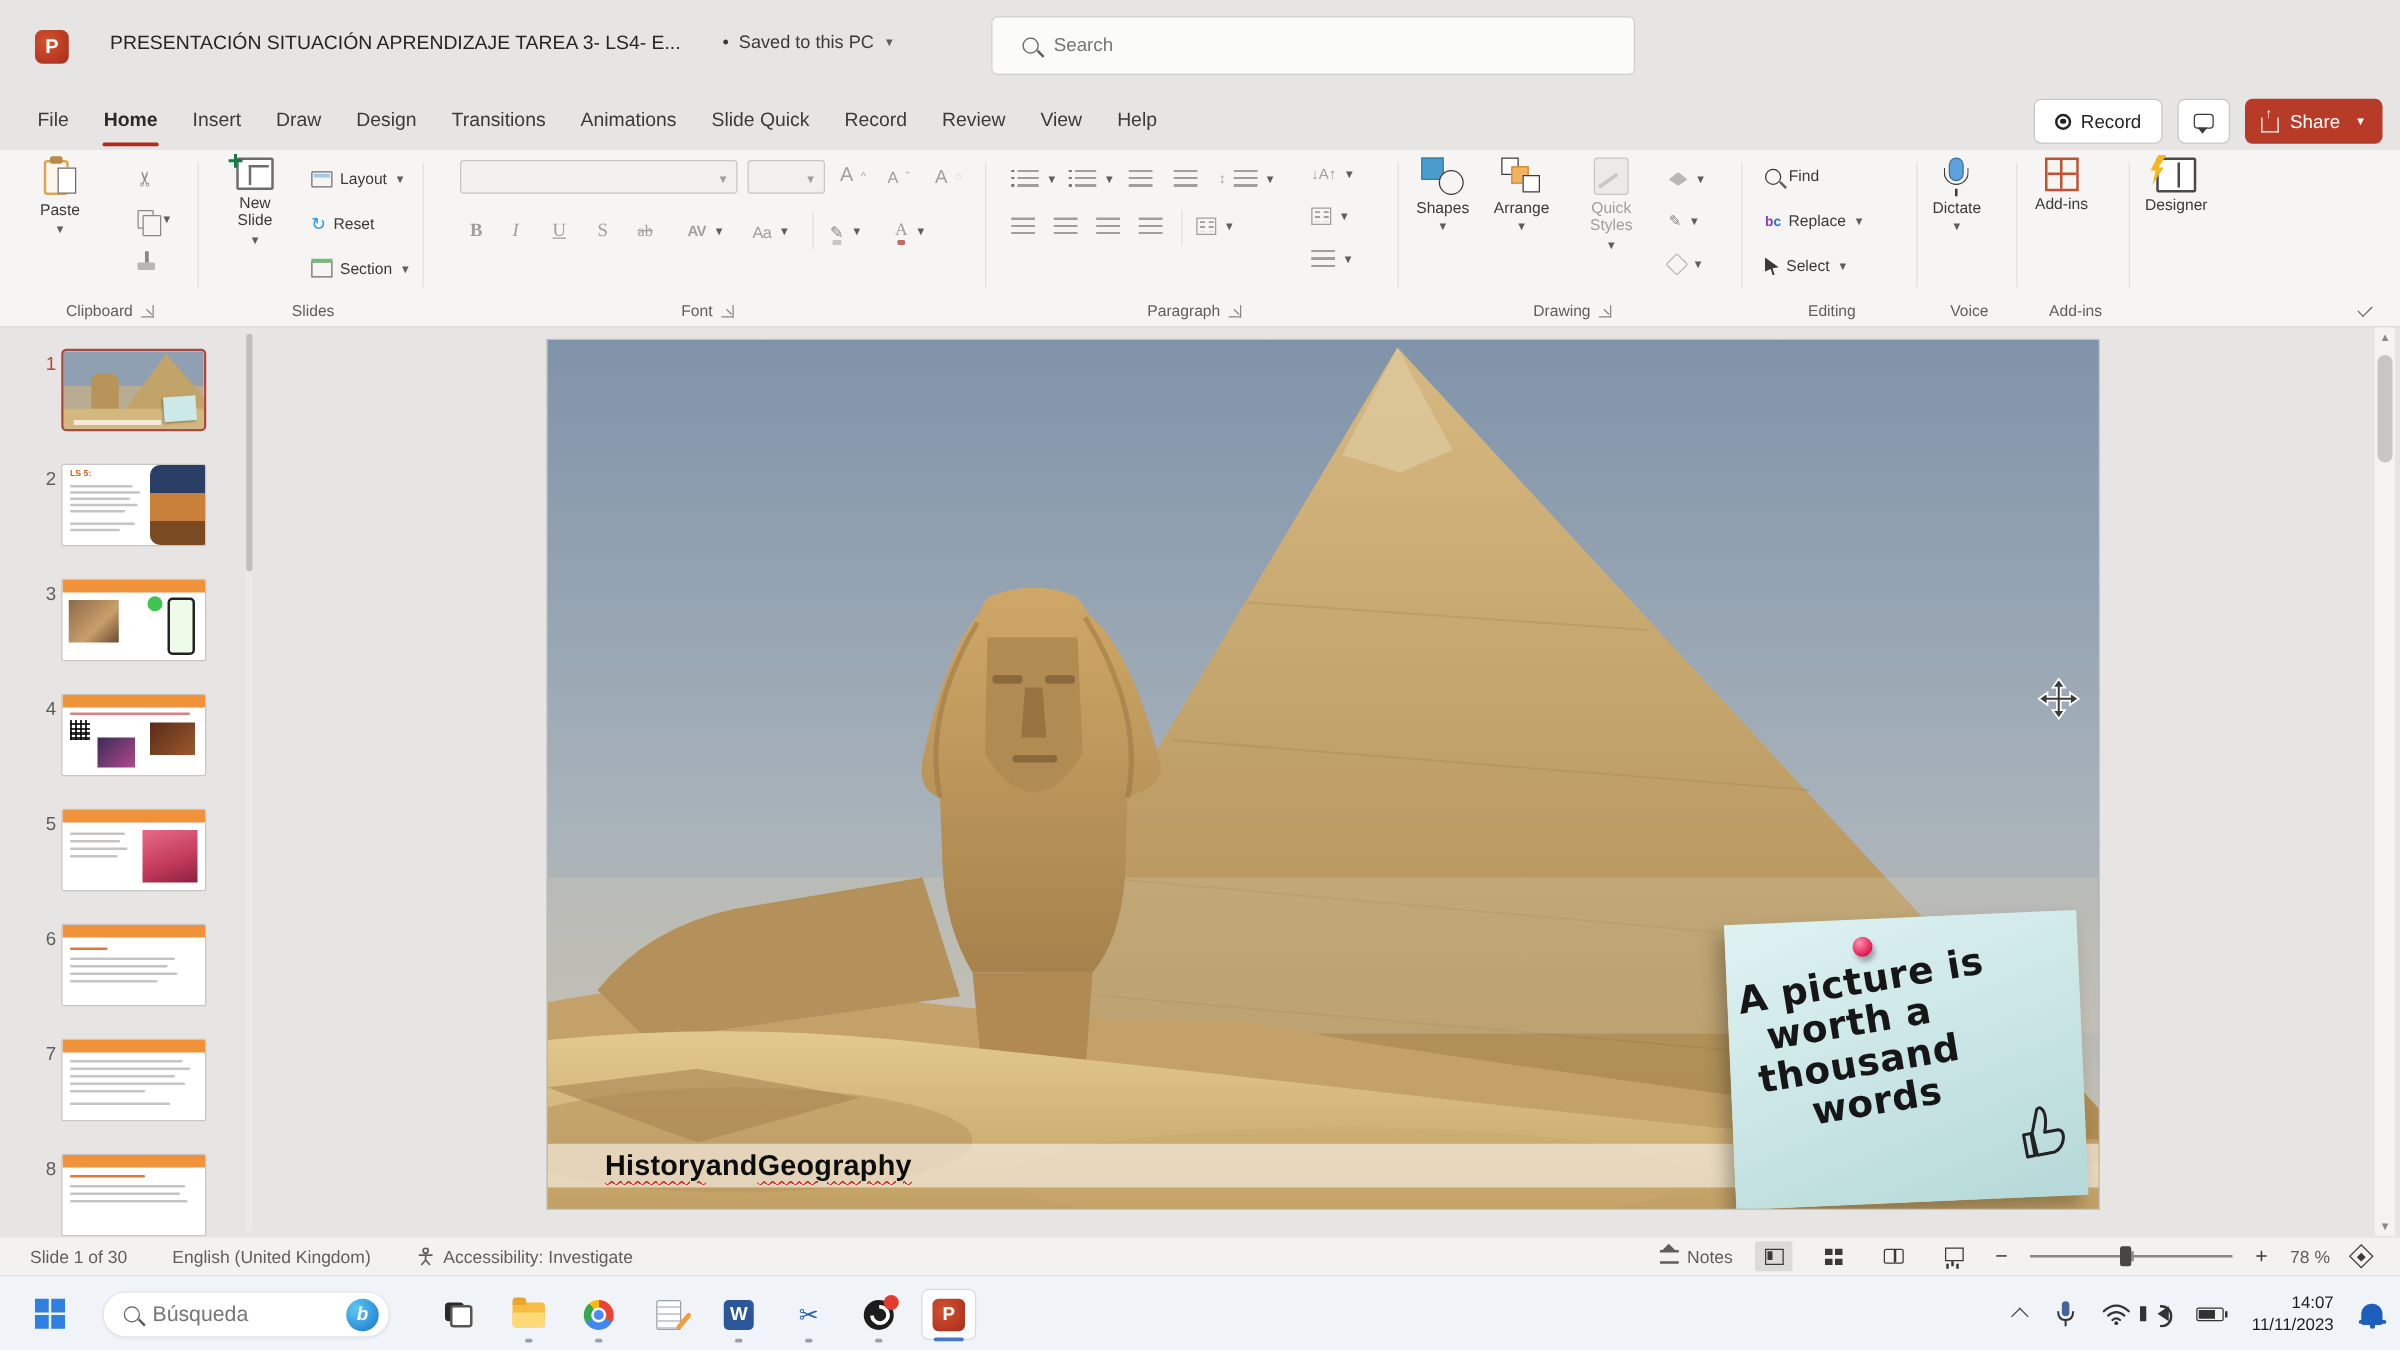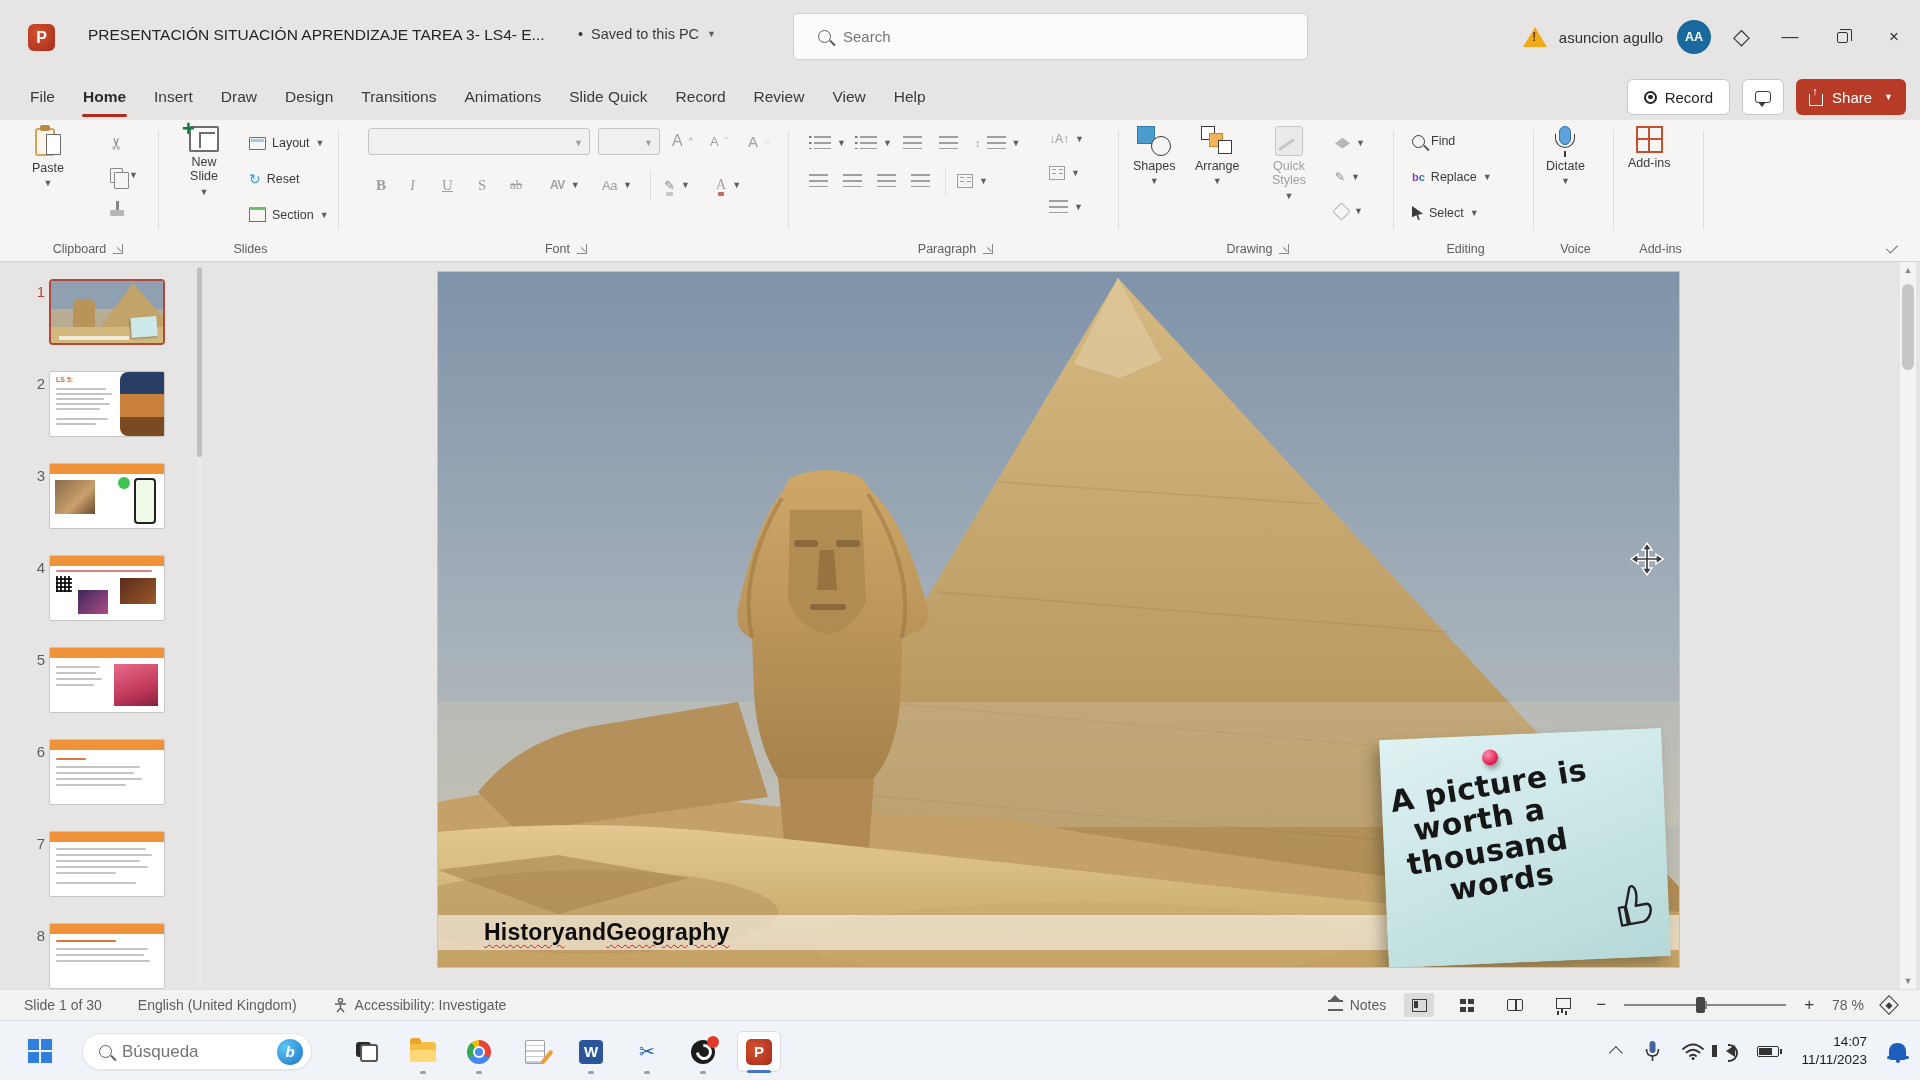--- a/index.html
+++ b/index.html
@@ -216,31 +216,20 @@
     <div class="doc-title">PRESENTACIÓN SITUACIÓN APRENDIZAJE TAREA 3- LS4- E...</div>
     <div class="saved-chip">
       <span>•</span>
       <span>Saved to this PC</span>
       <span class="chev">▼</span>
     </div>
     <div class="searchbox">
       <span class="mag"></span>
       <input type="text" placeholder="Search" style="">
     </div>
-    <div id="tb-right">
-      <span class="warn-tri"></span>
-      <span class="user-name">asuncion agullo</span>
-      <span class="avatar">AA</span>
-      <span class="gem">◇</span>
-      <div class="winbtn">—</div>
-      <div class="winbtn">
-          <span class="restore-gl"></span>
-        </div>
-      <div class="winbtn">×</div>
-    </div>
   </div>
 
   <div id="tabrow">
     <div class="tab">File</div>
     <div class="tab active">Home</div>
     <div class="tab">Insert</div>
     <div class="tab">Draw</div>
     <div class="tab">Design</div>
     <div class="tab">Transitions</div>
     <div class="tab">Animations</div>
@@ -494,20 +483,28 @@
 
     <div class="group" style="left:1618px;width:85px">
       <div class="bigbtn" style="left:10px">
         <span class="i-addins"></span>
         <span>Add-ins</span>
       </div>
       <div class="glabel"><span>Add-ins</span></div>
     </div>
     <div class="gdiv" style="left:1703px"></div>
 
+    <div class="group" style="left:1708px;width:90px">
+      <div class="bigbtn" style="left:8px">
+        <span class="i-designer">
+            <span class="bolt"></span>
+          </span>
+        <span>Designer</span>
+      </div>
+    </div>
 
     <div id="ribbon-collapse"></div>
   </div>
 
   <div>
     <span class="tnum" style="top:283px;color:#b0493c">1</span>
     <div class="thumb sel" style="top:279px">
       <div style="position:absolute;inset:0;background:linear-gradient(#8fa0b2 0 45%,#b8ad93 45% 100%)">
         <div style="position:absolute;left:48px;top:2px;width:0;height:0;border-left:34px solid transparent;border-right:40px solid transparent;border-bottom:46px solid #c2a369"></div>
         <div style="position:absolute;left:22px;top:18px;width:22px;height:34px;background:#b8935a;border-radius:6px 6px 0 0"></div>

